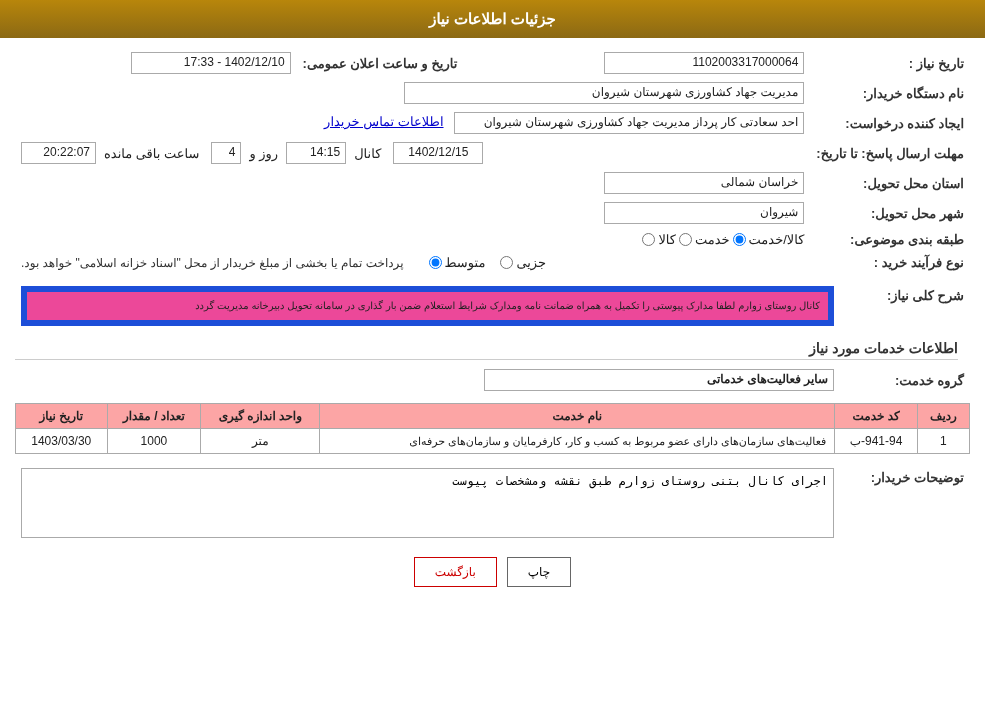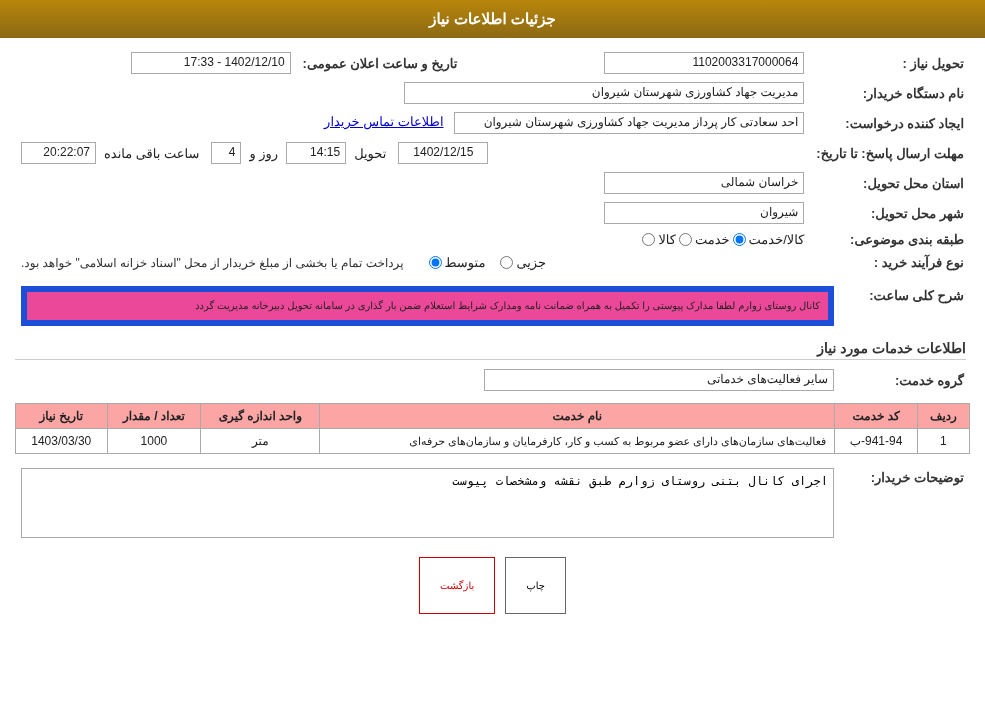--- a/index.html
+++ b/index.html
@@ -78,21 +78,21 @@
     }
     .radio-item {
       display: flex;
       align-items: center;
       gap: 3px;
     }
     .section-title {
       font-size: 14px;
       font-weight: bold;
       color: #333;
-      margin: 10px 4px 5px 0;
+      margin: 10px 12px 5px 0;
       border-bottom: 1px solid #ccc;
       padding-bottom: 3px;
     }
     .service-table {
       width: 100%;
       border-collapse: collapse;
       margin-bottom: 10px;
     }
     .service-table th {
       background: #fca5a5;
@@ -120,22 +120,22 @@
       resize: none;
     }
     .button-row {
       display: flex;
       justify-content: center;
       gap: 10px;
       margin-top: 12px;
       margin-bottom: 10px;
     }
     .btn {
-      padding: 22px 20px;
-      font-size: 10px;
+      padding: 7px 20px;
+      font-size: 12px;
       font-family: Tahoma, Arial, sans-serif;
       cursor: pointer;
       border: 1px solid #888;
       background: #f5f5f5;
     }
     .btn-print {
       background: #fff;
       border: 1px solid #666;
     }
     .btn-back {
@@ -175,21 +175,21 @@
   <div class="header-bar">
     <span>جزئیات اطلاعات نیاز</span>
   </div>
 
   <div class="content-area">
 
     <table class="info-table">
 
       <tbody>
           <tr>
-        <td class="label-cell">تحویل نیاز :</td>
+        <td class="label-cell">تاریخ نیاز :</td>
         <td class="value-cell">
           <span class="input-box" style="width:200px;">1102003317000064</span>
         </td>
         <td class="label-cell" style="text-align:right; width:160px;">تاریخ و ساعت اعلان عمومی:</td>
         <td class="value-cell">
           <span class="input-box" style="width:160px;">1402/12/10 - 17:33</span>
         </td>
       </tr>
 
       <tr>
@@ -206,21 +206,21 @@
           &nbsp;
           <span class="link-blue">اطلاعات تماس خریدار</span>
         </td>
       </tr>
 
       <tr>
         <td class="label-cell">مهلت ارسال پاسخ: تا تاریخ:</td>
         <td colspan="3" class="value-cell">
           <div class="date-row" style="direction: rtl; flex-direction: row; justify-content: flex-end;">
             <span class="input-box" style="width:90px; margin-left:4px;text-align:center;">1402/12/15</span>
-            <span style="margin: 0 4px;">تحویل</span>
+            <span style="margin: 0 4px;">کانال</span>
             <span class="input-box" style="width:60px; ">14:15</span>
             <span style="margin: 0 4px;">روز و</span>
             <span class="input-box" style="width:30px; margin-left:4px;">4</span>
             <span style="margin: 0 4px;">ساعت باقی مانده</span>
             <span class="input-box" style="width:75px;">20:22:07</span>
           </div>
         </td>
       </tr>
 
       <tr>
@@ -272,38 +272,38 @@
             <span style="margin-right:10px; font-size:12px; color:#333;">پرداخت تمام یا بخشی از مبلغ خریدار از محل "اسناد خزانه اسلامی" خواهد بود.</span>
           </div>
         </td>
       </tr>
     </tbody>
       </table>
 
     <table class="info-table">
       <tbody>
           <tr>
-        <td class="label-cell" style="vertical-align:top; padding-top:6px;">شرح کلی ساعت:</td>
+        <td class="label-cell" style="vertical-align:top; padding-top:6px;">شرح کلی نیاز:</td>
         <td class="value-cell">
           <div class="sherh-box watermark-container">
             <span>کانال روستای زوارم لطفا مدارک پیوستی را تکمیل به همراه ضمانت نامه ومدارک شرایط استعلام ضمن بار گذاری در سامانه تحویل دبیرخانه مدیریت گردد</span>
           </div>
         </td>
       </tr>
     </tbody>
       </table>
 
     <div class="section-title">اطلاعات خدمات مورد نیاز</div>
 
     <table class="info-table">
       <tbody>
           <tr>
         <td class="label-cell">گروه خدمت:</td>
         <td class="value-cell">
-          <span class="input-box" style="width:350px;">سایر فعالیت‌های خدماتی</span>
+          <span class="input-box" style="width:350px;font-weight:bold;">سایر فعالیت‌های خدماتی</span>
         </td>
       </tr>
     </tbody>
       </table>
 
     <table class="service-table">
       <thead>
         <tr>
           <th>ردیف</th>
           <th>کد خدمت</th>

